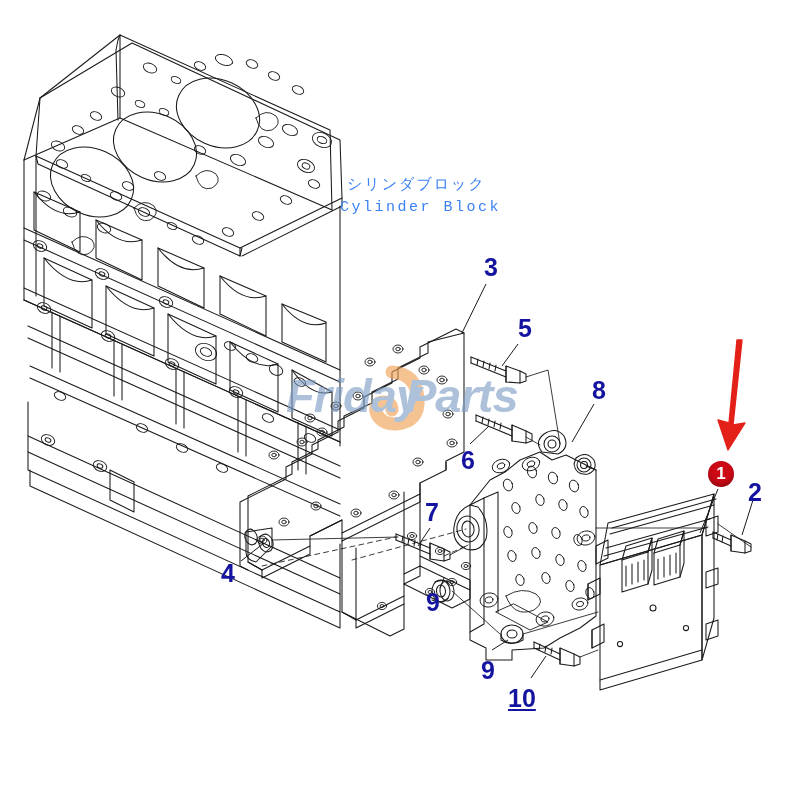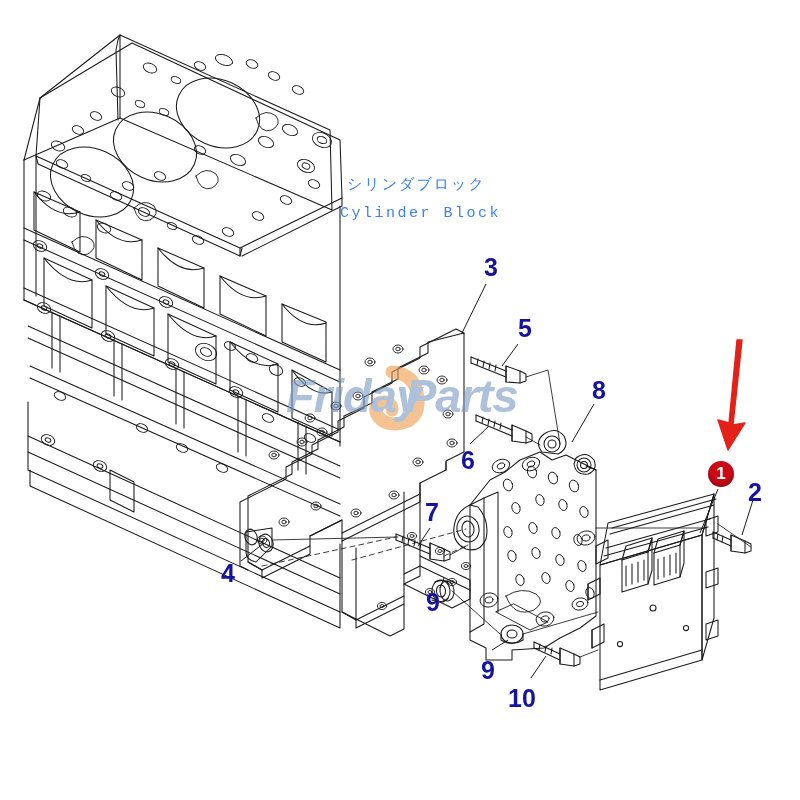--- a/index.html
+++ b/index.html
@@ -487,28 +487,28 @@
     </g>
   </svg>
 
   <svg class="layer" viewBox="0 0 800 800">
     <g>
       <path d="M742 340 L733 425 L745 423 L728 450 L718 420 L729 423 L737 340 Z" fill="#e32119" stroke="#e32119" stroke-width="1.4" stroke-linejoin="round"></path>
     </g>
   </svg>
 
   <div class="cblabel cb-jp" style="left:347px;top:175px;">シリンダブロック</div>
-  <div class="cblabel cb-en" style="left:340px;top:199px;margin-top:6px;">Cylinder Block</div>
+  <div class="cblabel cb-en" style="left:340px;top:199px;">Cylinder Block</div>
 
   <div class="lbl" style="left:484px;top:255px;">3</div>
   <div class="lbl" style="left:518px;top:316px;">5</div>
   <div class="lbl" style="left:461px;top:448px;">6</div>
   <div class="lbl" style="left:425px;top:500px;">7</div>
   <div class="lbl" style="left:592px;top:378px;">8</div>
   <div class="lbl" style="left:221px;top:561px;">4</div>
   <div class="lbl" style="left:426px;top:590px;">9</div>
   <div class="lbl" style="left:481px;top:658px;">9</div>
-  <div class="lbl" style="left:508px;top:686px;">10</div>
+  <div class="lbl" style="left:508px;top:686px;text-decoration:underline;">10</div>
   <div class="lbl" style="left:748px;top:480px;">2</div>
 
   <div class="badge" style="left:708px;top:461px;">1</div>
 
 </div>
 
 </body></html>

